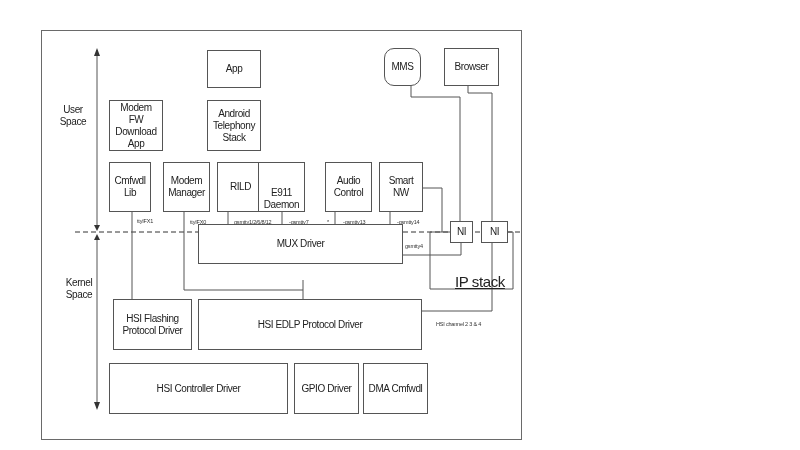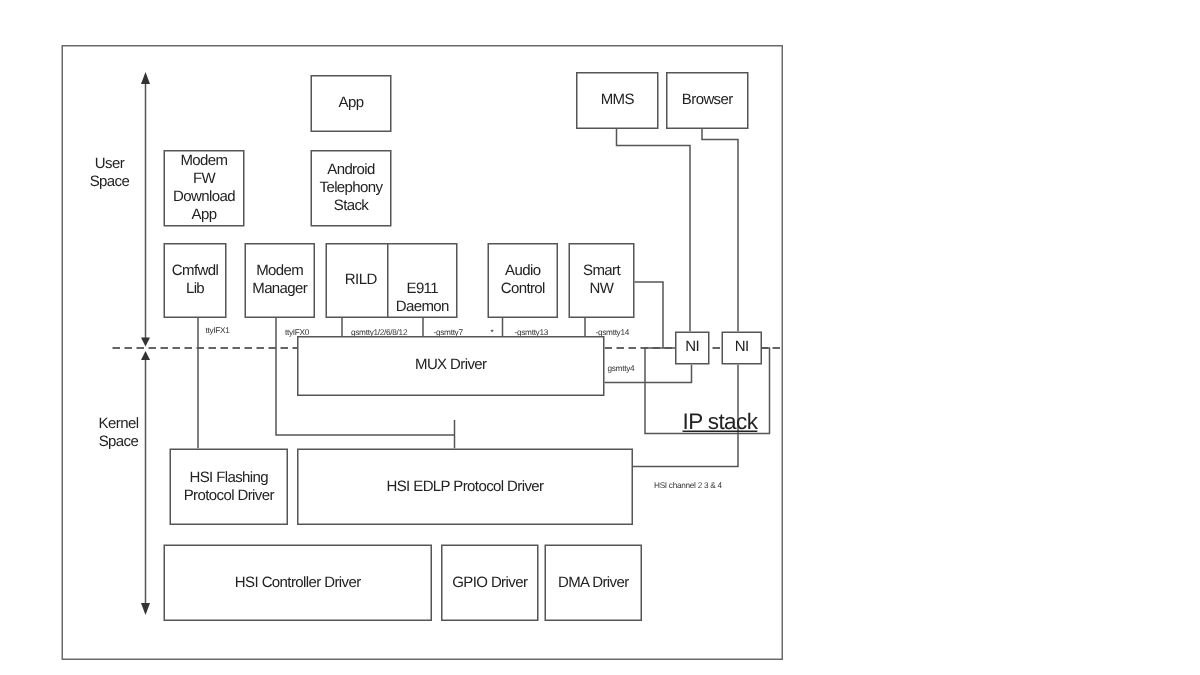--- a/index.html
+++ b/index.html
@@ -65,21 +65,21 @@
 </svg>
 
 <div class="lbl" style="left:55px;top:104px;width:36px;">User
 Space</div>
 <div class="lbl" style="left:60px;top:277px;width:38px;">Kernel
 Space</div>
 
 <div class="box" style="left:207px;top:50px;width:54px;height:38px;">
     <span>App</span>
   </div>
-<div class="box" style="left:384px;top:48px;width:55px;height:38px;">
+<div class="box" style="left:384px;top:48px;width:37px;height:38px;border-radius:10px;">
     <span>MMS</span>
   </div>
 <div class="box" style="left:444px;top:48px;width:55px;height:38px;">
     <span>Browser</span>
   </div>
 <div class="box" style="left:109px;top:100px;width:54px;height:51px;">
     <span>Modem
 FW
 Download
 App</span>
@@ -142,14 +142,14 @@
 <div class="box" style="left:198px;top:299px;width:224px;height:51px;">
     <span>HSI EDLP Protocol Driver</span>
   </div>
 <div class="box" style="left:109px;top:363px;width:179px;height:51px;">
     <span>HSI Controller Driver</span>
   </div>
 <div class="box" style="left:294px;top:363px;width:65px;height:51px;">
     <span>GPIO Driver</span>
   </div>
 <div class="box" style="left:363px;top:363px;width:65px;height:51px;">
-    <span>DMA Driver</span>
+    <span>DMA Cmfwdl</span>
   </div>
 
 </body></html>

